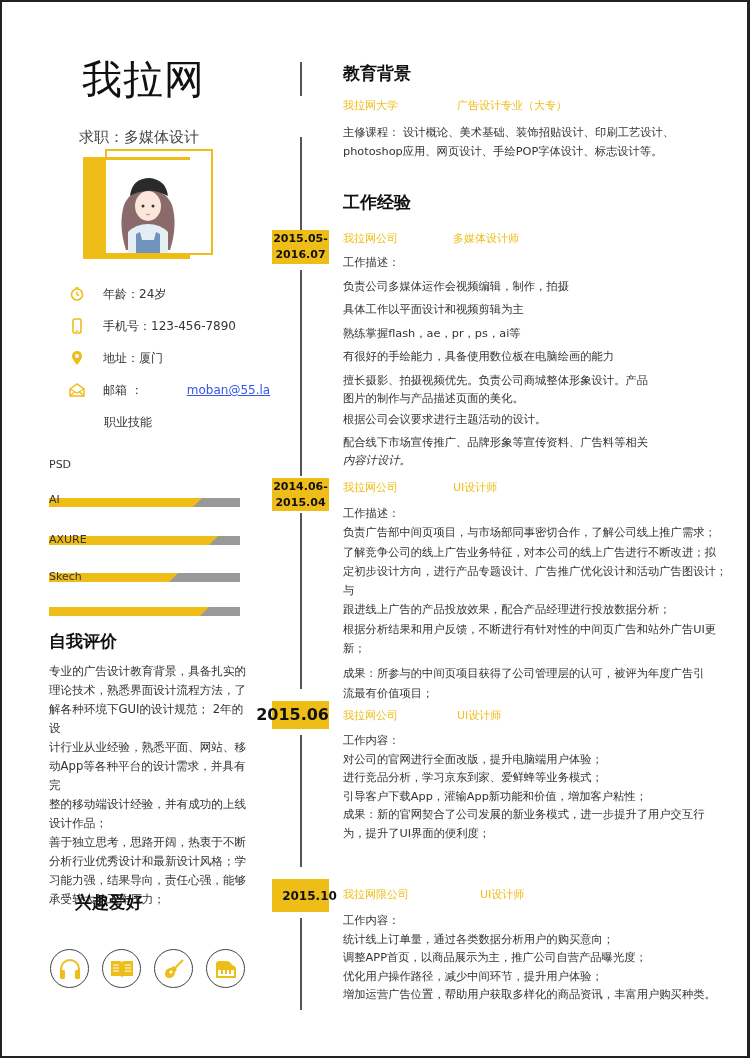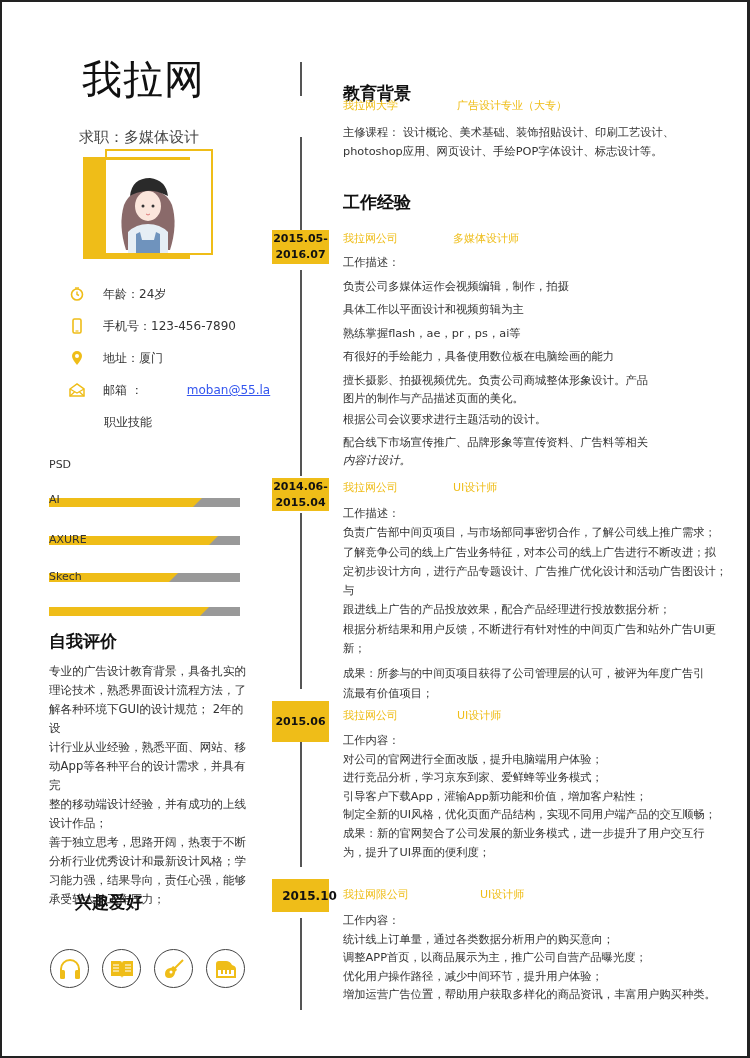--- a/index.html
+++ b/index.html
@@ -179,28 +179,28 @@
   <div class="abs vline" style="top:916px; height:92px;"></div>
 
   <div class="abs date" style="top:228px; height:34px;">
     <span>2015.05-</span>
     <span>2016.07</span>
   </div>
   <div class="abs date" style="top:476px; height:33px;">
     <span>2014.06-</span>
     <span>2015.04</span>
   </div>
-  <div class="abs date" style="top:699px; height:41px; font-size:11px;">
+  <div class="abs date" style="top:699px; height:28px; font-size:16px;align-items:flex-end;">
     <span>2015.06</span>
   </div>
   <div class="abs date" style="top:877px; height:33px; font-size:12px;padding-left:18px;">
     <span>2015.10</span>
   </div>
 
-  <div class="abs sec-title" style="left:341px; top:60px;margin-top:20px;">教育背景</div>
+  <div class="abs sec-title" style="left:341px; top:60px;">教育背景</div>
   <div class="abs y" style="left:341px; top:96px;">我拉网大学</div>
   <div class="abs y" style="left:455px; top:96px;">广告设计专业（大专）</div>
   <div class="abs right" style="top:121px; line-height:19px;">
     <div>主修课程： 设计概论、美术基础、装饰招贴设计、印刷工艺设计、</div>
     <div>photoshop应用、网页设计、手绘POP字体设计、标志设计等。</div>
   </div>
 
   <div class="abs sec-title" style="left:341px; top:189px;">工作经验</div>
 
   <div class="abs y" style="left:341px; top:229px;">我拉网公司</div>
@@ -231,21 +231,20 @@
     <div>流最有价值项目；</div>
   </div>
 
   <div class="abs y" style="left:341px; top:706px;">我拉网公司</div>
   <div class="abs y" style="left:455px; top:706px;">UI设计师</div>
   <div class="abs right" style="top:730px; width:390px; line-height:18.6px;">
     <div>工作内容：</div>
     <div>对公司的官网进行全面改版，提升电脑端用户体验；</div>
     <div>进行竞品分析，学习京东到家、爱鲜蜂等业务模式；</div>
     <div>引导客户下载App，灌输App新功能和价值，增加客户粘性；</div>
-    <div>制定全新的UI风格，优化页面产品结构，实现不同用户端产品的交互顺畅；</div>
     <div>成果：新的官网契合了公司发展的新业务模式，进一步提升了用户交互行</div>
     <div>为，提升了UI界面的便利度；</div>
   </div>
 
   <div class="abs y" style="left:341px; top:885px;">我拉网限公司</div>
   <div class="abs y" style="left:478px; top:885px;">UI设计师</div>
   <div class="abs right" style="top:910px; width:390px; line-height:18.6px;">
     <div>工作内容：</div>
     <div>统计线上订单量，通过各类数据分析用户的购买意向；</div>
     <div>调整APP首页，以商品展示为主，推广公司自营产品曝光度；</div>

